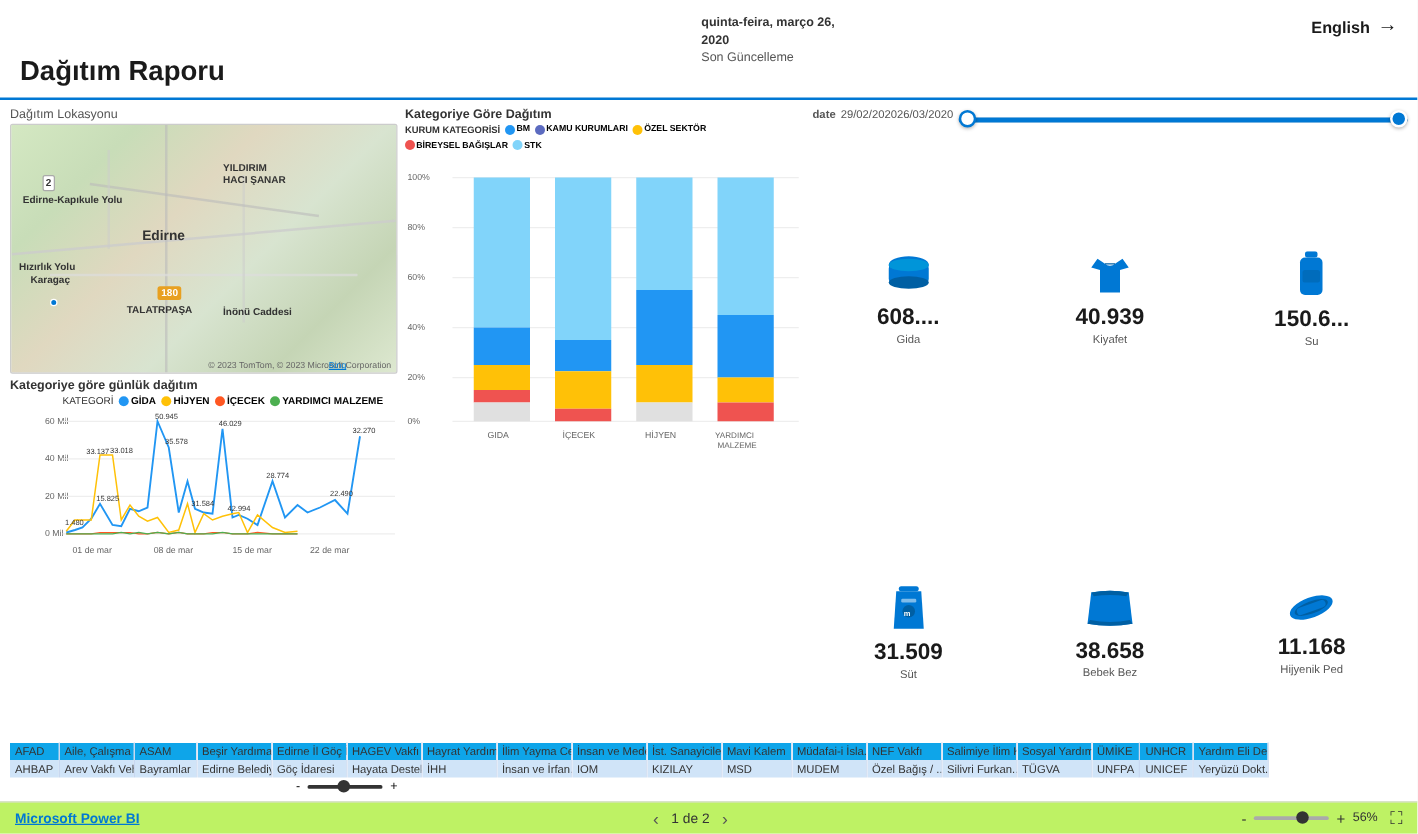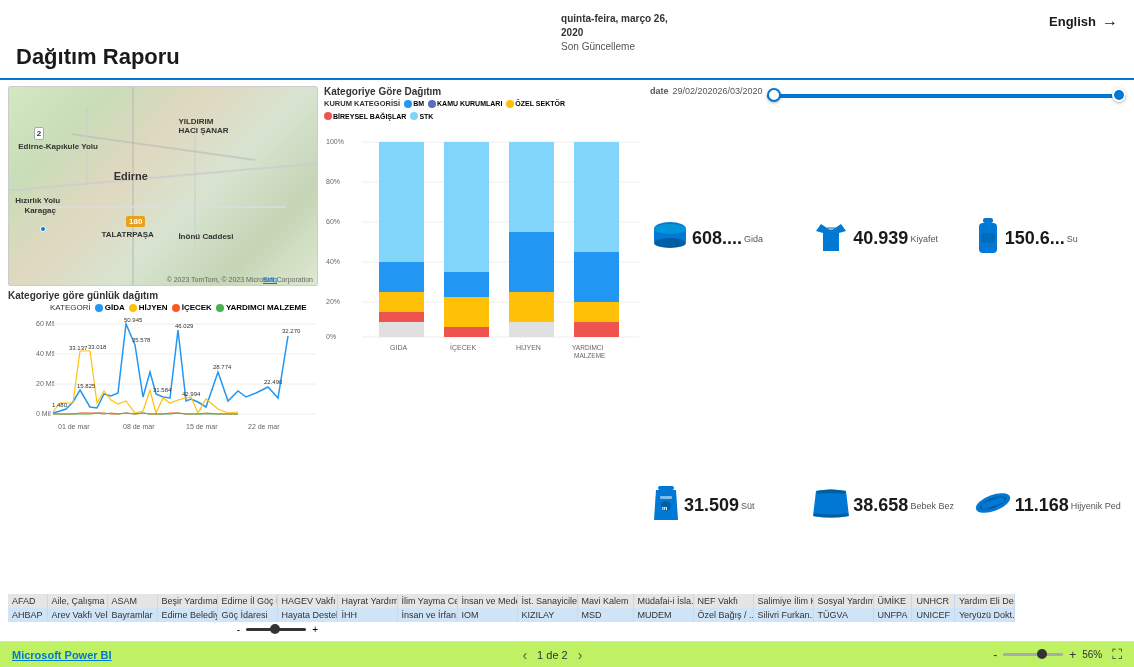--- a/index.html
+++ b/index.html
@@ -34,40 +34,40 @@
     
     .line-chart-section { flex: 1; }
     .chart-title { font-size: 10px; font-weight: 600; color: #333; margin-bottom: 2px; }
 
     .line-chart-wrapper { position: relative; height: 140px; background: #fff; }
     .axis-label { font-size: 7px; fill: #666; }
 
     
     .kurum-section { }
     .kurum-table { width: 100%; border-collapse: collapse; font-size: 9px; }
-    .kurum-table td { background: #e5e5e5; padding: 2px 4px; border-right: 1px solid #c8d8f0; color: #333; white-space: nowrap; overflow: hidden; max-width: 60px; }
+    .kurum-table td { background: #0ea5e9; padding: 2px 4px; border-right: 1px solid #c8d8f0; color: #333; white-space: nowrap; overflow: hidden; max-width: 60px; }
     .kurum-table tr:nth-child(2) td { background: #d0e4f8; }
 
     
     .mid-col { display: flex; flex-direction: column; gap: 4px; width: 320px; flex-shrink: 0; }
 
     
     .bar-chart-section { }
     .bar-chart-wrapper { position: relative; height: 210px; background: #fff; }
 
     
     .right-col { display: flex; flex-direction: column; gap: 4px; flex: 1; }
 
     
     .date-slider-section { display: flex; flex-direction: row; gap: 4px; }
     .date-range { display: flex; justify-content: space-between; font-size: 9px; color: #555; }
 
     
     .stats-grid { display: grid; grid-template-columns: 1fr 1fr 1fr; gap: 8px; flex: 1; }
-    .stat-item { display: flex; flex-direction: row; align-items: center; gap: 2px; }
+    .stat-item { display: flex; flex-direction: column; align-items: center; justify-content: center; gap: 2px; }
     .stat-icon { color: #0078d4; font-size: 28px; line-height: 1; }
     .stat-value { font-size: 18px; font-weight: 700; color: #1a1a1a; line-height: 1.1; }
     .stat-label { font-size: 9px; color: #555; }
 
     
     .bottom-bar { display: flex; align-items: center; justify-content: space-between; padding: 4px 12px; border-top: 1px solid #ddd; background: #bef264; }
     .powerbi-brand { color: #0078d4; font-size: 11px; font-weight: 600; text-decoration: underline; cursor: pointer; }
     .page-nav { display: flex; align-items: center; gap: 8px; font-size: 11px; color: #333; }
     .nav-btn { background: none; border: none; cursor: pointer; font-size: 14px; color: #555; padding: 0 2px; }
     .zoom-controls { display: flex; align-items: center; gap: 6px; font-size: 10px; color: #333; }
@@ -95,20 +95,21 @@
       <span>English</span>
       <span class="arrow-icon">→</span>
     </div>
   </div>
 
   <div class="content">
 
     <div class="left-col">
 
       <div>
+        <div class="section-label">Dağıtım Lokasyonu</div>
         <div class="map-container">
           <div class="map-bg">
 
             <div class="map-road" style="width:100%;height:2px;top:45%;left:0;transform:rotate(-5deg);background:#ccc;opacity:0.8;"></div>
             <div class="map-road" style="width:2px;height:100%;top:0;left:40%;background:#bbb;opacity:0.6;"></div>
             <div class="map-road" style="width:80%;height:2px;top:60%;left:10%;background:#ddd;opacity:0.7;"></div>
             <div class="map-road" style="width:2px;height:60%;top:20%;left:60%;background:#ccc;opacity:0.5;"></div>
             <div class="map-road" style="width:60%;height:2px;top:30%;left:20%;background:#bbb;opacity:0.6;transform:rotate(8deg);"></div>
             <div class="map-road" style="width:2px;height:40%;top:10%;left:25%;background:#ccc;opacity:0.5;"></div>
 

